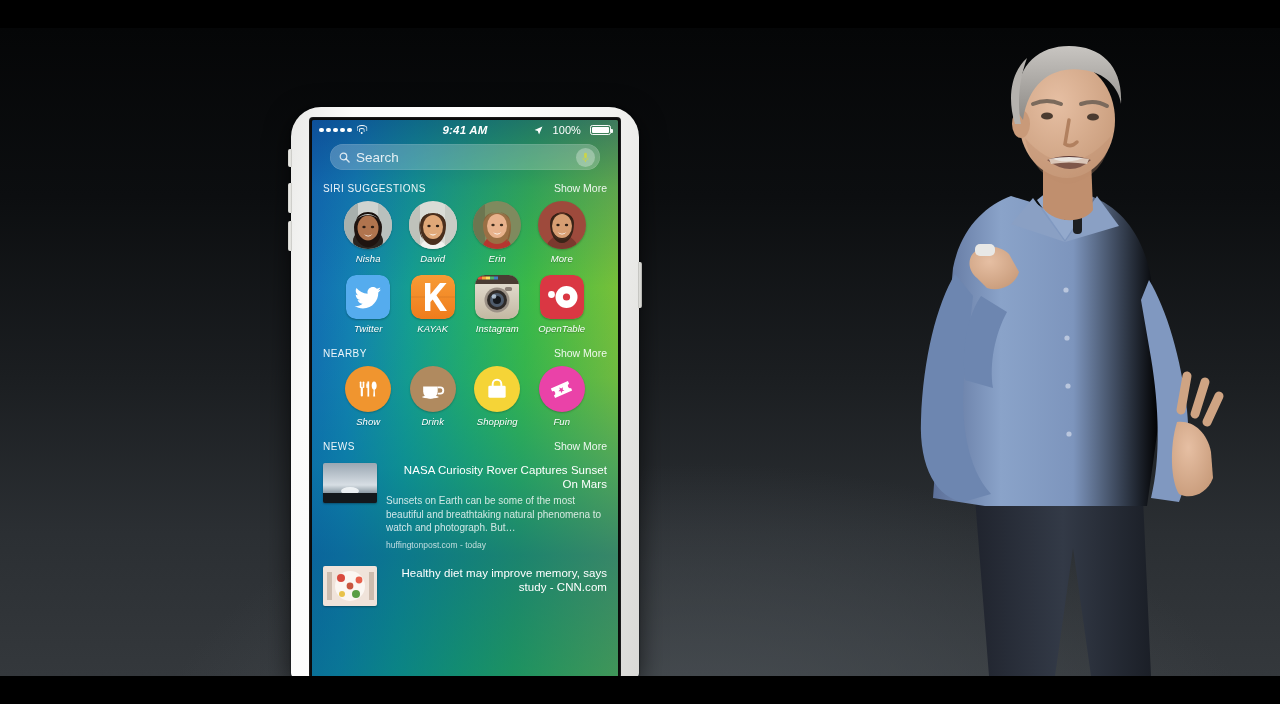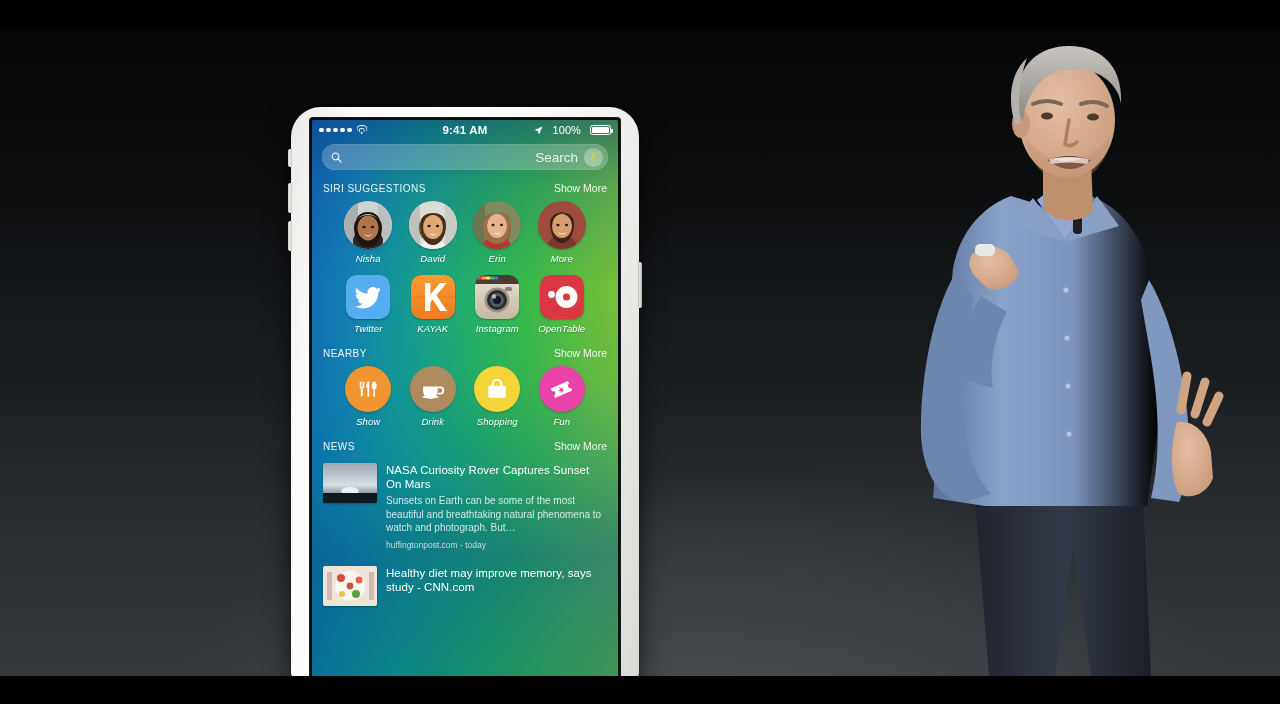--- a/index.html
+++ b/index.html
@@ -78,32 +78,32 @@
   .wifi-ic i {
     position:absolute; left:50%; transform:translateX(-50%);
     border:1.6px solid #fff; border-bottom:none; border-radius:50% 50% 0 0;
   }
   .wifi-ic i:nth-child(1){ top:0px; width:11px; height:6px; }
   .wifi-ic i:nth-child(2){ top:3px; width:6.5px; height:4px; }
   .wifi-ic i:nth-child(3){ top:6.5px; width:2.6px; height:2.6px;
       border:none; background:#fff; border-radius:50%; }
   #sb-time {
     position:absolute; left:0; right:0; text-align:center;
-    font-size:11.5px; font-weight:600; letter-spacing:.2px;
+    font-size:11.5px; font-weight:600; letter-spacing:.2px;font-style:italic;
   }
   .sb-right { margin-left:auto; display:flex; align-items:center; gap:9px; font-size:11px; font-weight:500;}
   .loc-arrow { width:9px; height:9px; }
   .batt { width:21px; height:10px; border:1.2px solid rgba(255,255,255,.95);
           border-radius:2.4px; padding:1.3px; position:relative; }
   .batt::after { content:""; position:absolute; right:-3px; top:3px; width:1.6px; height:4px;
           background:rgba(255,255,255,.95); border-radius:0 1px 1px 0; }
   .batt i { display:block; height:100%; width:100%; background:#fff; border-radius:1px; }
 
   
-  #searchwrap { padding:4px 10px 7px;text-align:right; }
+  #searchwrap { padding:4px 18px 7px; }
   #searchbar {
     height:26px; border-radius:13px;
     background:rgba(255,255,255,.24);
     display:flex; align-items:center; padding:0 5px 0 9px; gap:6px;
     box-shadow:inset 0 0 0 .5px rgba(255,255,255,.16);
   }
   .mag { width:11px; height:11px; flex:none; opacity:.9; }
   #search-placeholder { font-size:13.5px; color:rgba(255,255,255,.85); flex:1; }
   #mic-btn {
     width:19px; height:19px; border-radius:50%;
@@ -137,21 +137,21 @@
   
   .circ { width:46px; height:46px; border-radius:50%; position:relative;
           display:flex; align-items:center; justify-content:center;
           box-shadow:0 1px 2px rgba(0,0,0,.22); }
 
   
   .news-item { display:flex; gap:9px; padding:7px 11px 9px; align-items:flex-start; }
   .news-thumb { width:54px; height:40px; border-radius:2px; flex:none; overflow:hidden; position:relative;
                 box-shadow:0 1px 2px rgba(0,0,0,.3); }
   .news-txt { flex:1; min-width:0; }
-  .news-title { font-size:11.5px; line-height:14px; color:#fff; font-weight:400; letter-spacing:.05px; }
+  .news-title { font-size:11.5px; line-height:14px; color:#fff; font-weight:400; letter-spacing:.05px;text-align:right; }
   .news-desc { font-size:10px; line-height:13.5px; color:rgba(255,255,255,.8); margin-top:3px; }
   .news-src { font-size:8.5px; color:rgba(255,255,255,.72); margin-top:5px; }
 
   
   #presenter { position:absolute; left:915px; top:28px; width:365px; height:648px; z-index:10; overflow:hidden; }
   #presenter svg { position:absolute; left:0; top:0; }
 </style>
 </head>
 <body>
 

